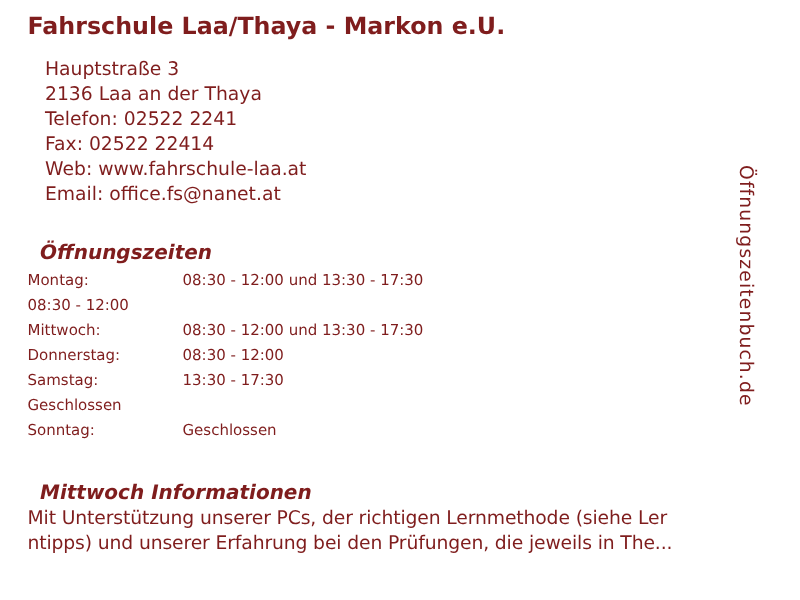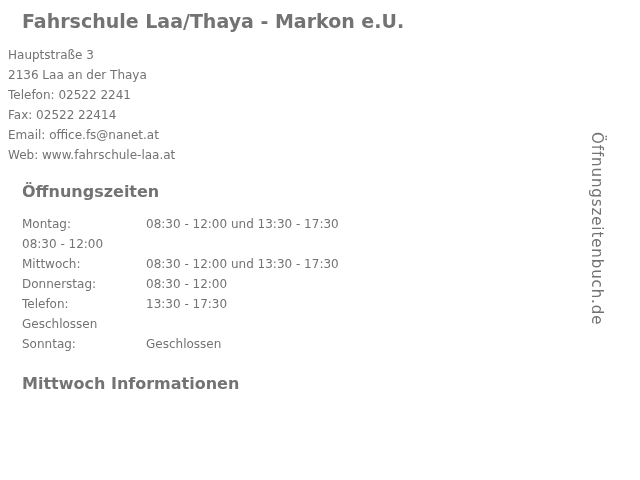--- a/index.html
+++ b/index.html
@@ -5,52 +5,53 @@
     html, body {
       margin: 0;
       padding: 0;
       background: #ffffff;
     }
     .page {
       position: relative;
       width: 616px;
       height: 480px;
       background: #ffffff;
-      color: #737373;
+      color: #7f1d1d;
       font-family: "DejaVu Sans", sans-serif;
       overflow: hidden;
     }
     .title {
       position: absolute;
       left: 22px;
       top: 10px;
       margin: 0;
       font-size: 19px;
       font-weight: bold;
       line-height: 22px;
       white-space: nowrap;
     }
     .contact {
       position: absolute;
-      left: 8px;
+      left: 36px;
       top: 45px;
-      font-size: 12px;
+      font-size: 15px;
       line-height: 20px;
     }
     .contact .line {
       white-space: nowrap;
     }
     .heading {
       position: absolute;
       left: 22px;
-      margin: 0;
+      margin: 10px;
       font-size: 16px;
       font-weight: bold;
       line-height: 17px;
       white-space: nowrap;
+      font-style: italic;
     }
     .hours-heading { top: 183px; }
     .info-heading  { top: 375px; }
     .hours-table {
       position: absolute;
       left: 22px;
       top: 214px;
       font-size: 12px;
       line-height: 20px;
     }
@@ -89,22 +90,22 @@
 
 <div class="page">
 
   <h1 class="title">Fahrschule Laa/Thaya - Markon e.U.</h1>
 
   <div class="contact">
     <div class="line">Hauptstraße 3</div>
     <div class="line">2136 Laa an der Thaya</div>
     <div class="line">Telefon: 02522 2241</div>
     <div class="line">Fax: 02522 22414</div>
+    <div class="line">Web: www.fahrschule-laa.at</div>
     <div class="line">Email: office.fs@nanet.at</div>
-    <div class="line">Web: www.fahrschule-laa.at</div>
   </div>
 
   <h2 class="heading hours-heading">Öffnungszeiten</h2>
 
   <div class="hours-table">
     <div class="hours-row">
       <span class="day">Montag:</span>
       <span class="hrs">08:30 - 12:00 und 13:30 - 17:30</span>
     </div>
     <div class="hours-row">
@@ -112,30 +113,34 @@
     </div>
     <div class="hours-row">
       <span class="day">Mittwoch:</span>
       <span class="hrs">08:30 - 12:00 und 13:30 - 17:30</span>
     </div>
     <div class="hours-row">
       <span class="day">Donnerstag:</span>
       <span class="hrs">08:30 - 12:00</span>
     </div>
     <div class="hours-row">
-      <span class="day">Telefon:</span>
+      <span class="day">Samstag:</span>
       <span class="hrs">13:30 - 17:30</span>
     </div>
     <div class="hours-row">
       <span class="hrs">Geschlossen</span>
     </div>
     <div class="hours-row">
       <span class="day">Sonntag:</span>
       <span class="hrs">Geschlossen</span>
     </div>
   </div>
 
   <h2 class="heading info-heading">Mittwoch Informationen</h2>
 
+  <div class="info-text">
+    <div class="line">Mit Unterstützung unserer PCs, der richtigen Lernmethode (siehe Ler</div>
+    <div class="line">ntipps) und unserer Erfahrung bei den Prüfungen, die jeweils in The...</div>
+  </div>
 
   <div class="watermark">Öffnungszeitenbuch.de</div>
 
 </div>
 
 </body></html>

